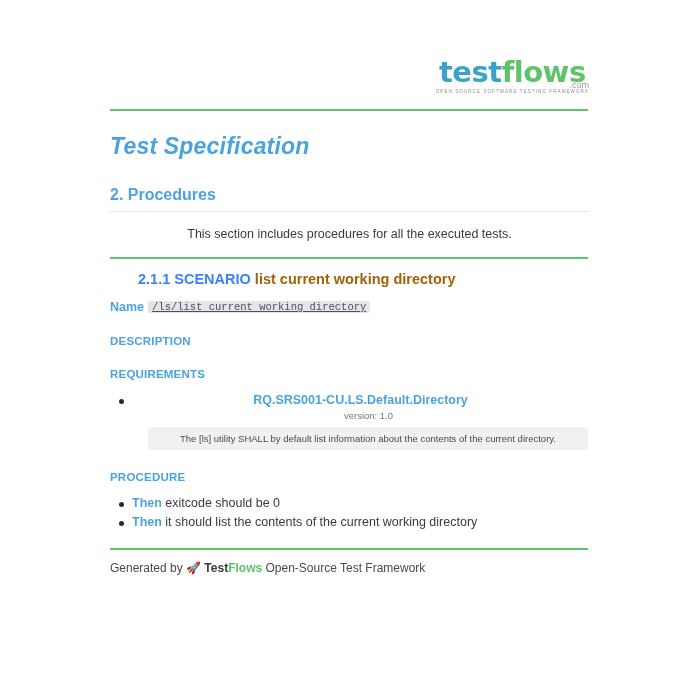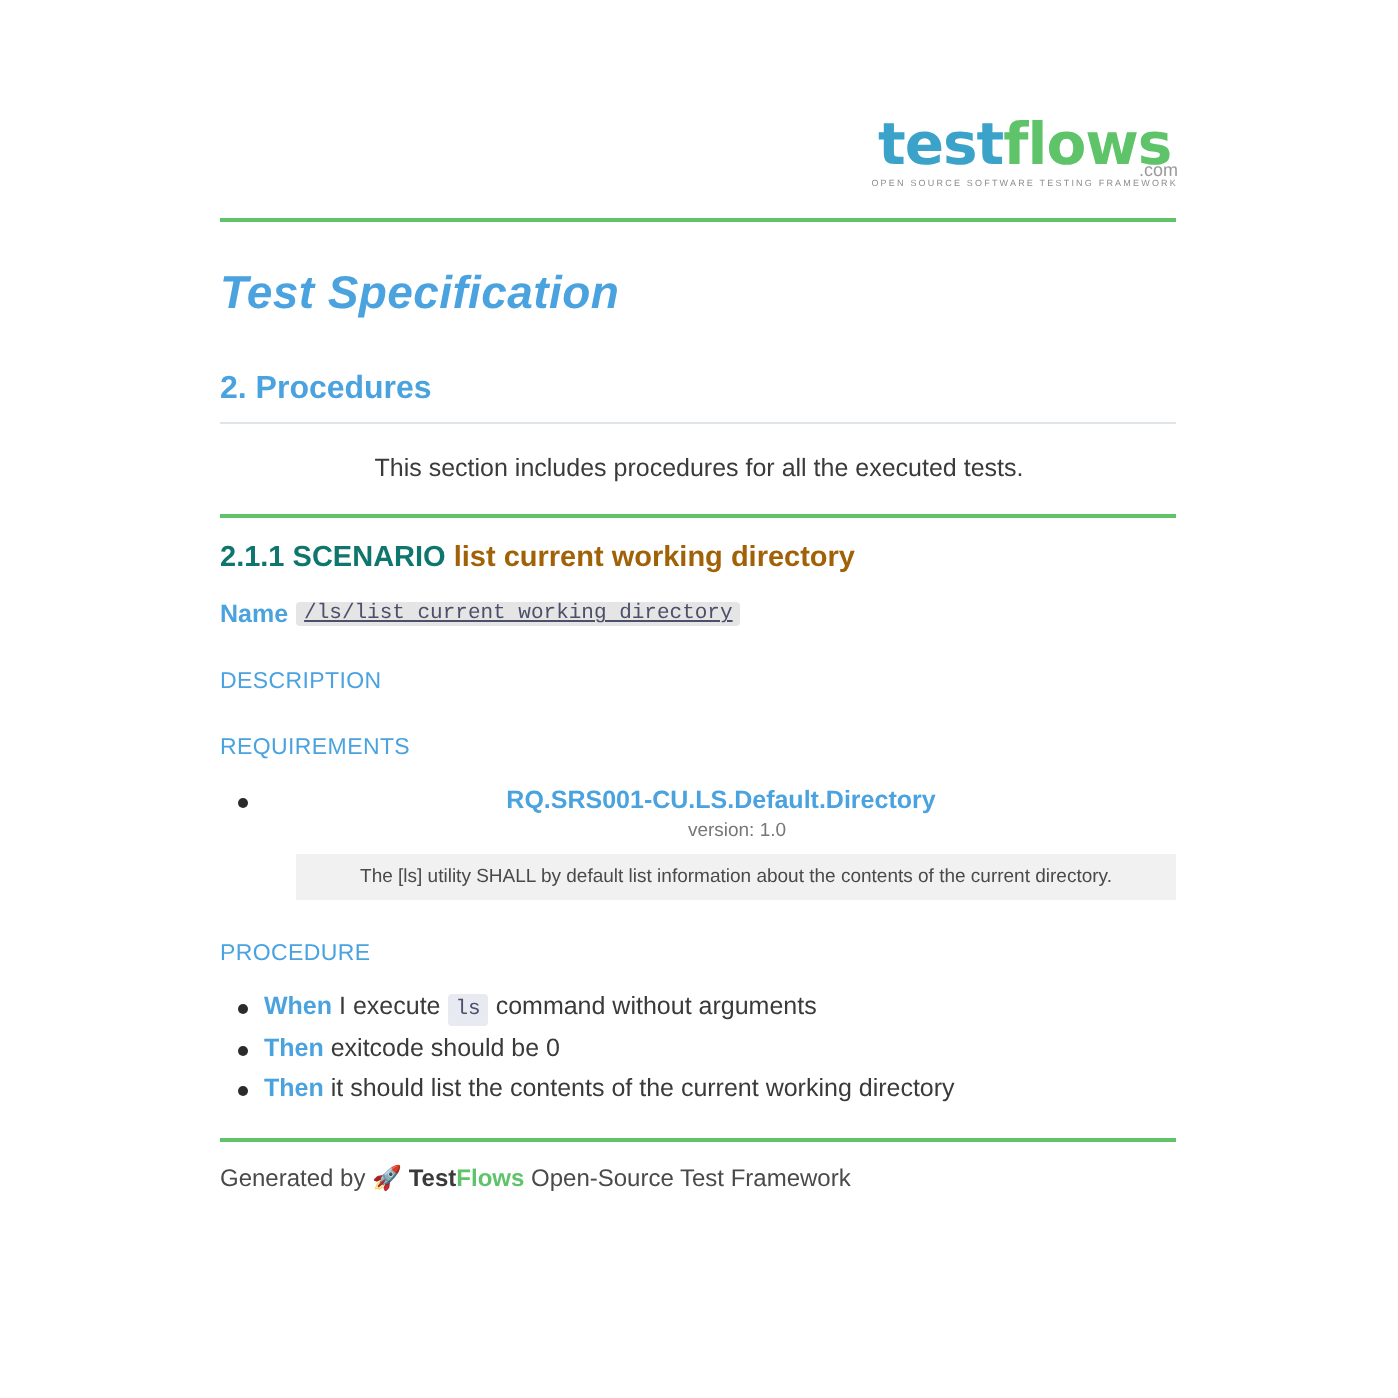--- a/index.html
+++ b/index.html
@@ -90,21 +90,21 @@
   .rule-green {
     margin-top: 16px;
     border-top: 2px solid #5fc36a;
     width: 478px;
   }
   h3.scenario {
     font-size: 14.5px;
     font-weight: bold;
     margin: 12px 0 0 0;
   }
-  .scenario-num { color: #0f766e; }
+  .scenario-num { color: #3b82f6; margin-left: 28px; }
   .scenario-name { color: #a16207; }
   .name-line {
     margin-top: 13px;
     font-size: 12.5px;
   }
   .name-label {
     color: #4aa3df;
     font-weight: bold;
   }
   .code-path {
@@ -115,21 +115,21 @@
     font-size: 10.5px;
     padding: 0 4px;
     border-radius: 2px;
     margin-left: 4px;
     vertical-align: middle;
     text-decoration: underline;
   }
   h4.sub {
     font-size: 11.5px;
     color: #4aa3df;
-    font-weight: normal;
+    font-weight: bold;
     margin: 21px 0 0 0;
     letter-spacing: 0.2px;
   }
   p.body-text {
     font-size: 12.5px;
     color: #3a3a3a;
     margin: 14px 0 0 0;
     line-height: 1.35;
   }
   .code-inline {
@@ -265,26 +265,20 @@
     <li>
       <a class="req-link" href="#">RQ.SRS001-CU.LS.Default.Directory</a>
       <div class="req-version">version: 1.0</div>
       <div class="req-box">The [ls] utility SHALL by default list information about the contents of the current directory.</div>
     </li>
   </ul>
 
   <h4 class="sub">PROCEDURE</h4>
   <ul class="steps">
     <li>
-      <span class="kw">When</span>
-      <span>I execute</span>
-      <span class="code-inline">ls</span>
-      <span>command without arguments</span>
-    </li>
-    <li>
       <span class="kw">Then</span>
       <span>exitcode should be 0</span>
     </li>
     <li>
       <span class="kw">Then</span>
       <span>it should list the contents of the current working directory</span>
     </li>
   </ul>
 
   <div class="rule-footer"></div>

